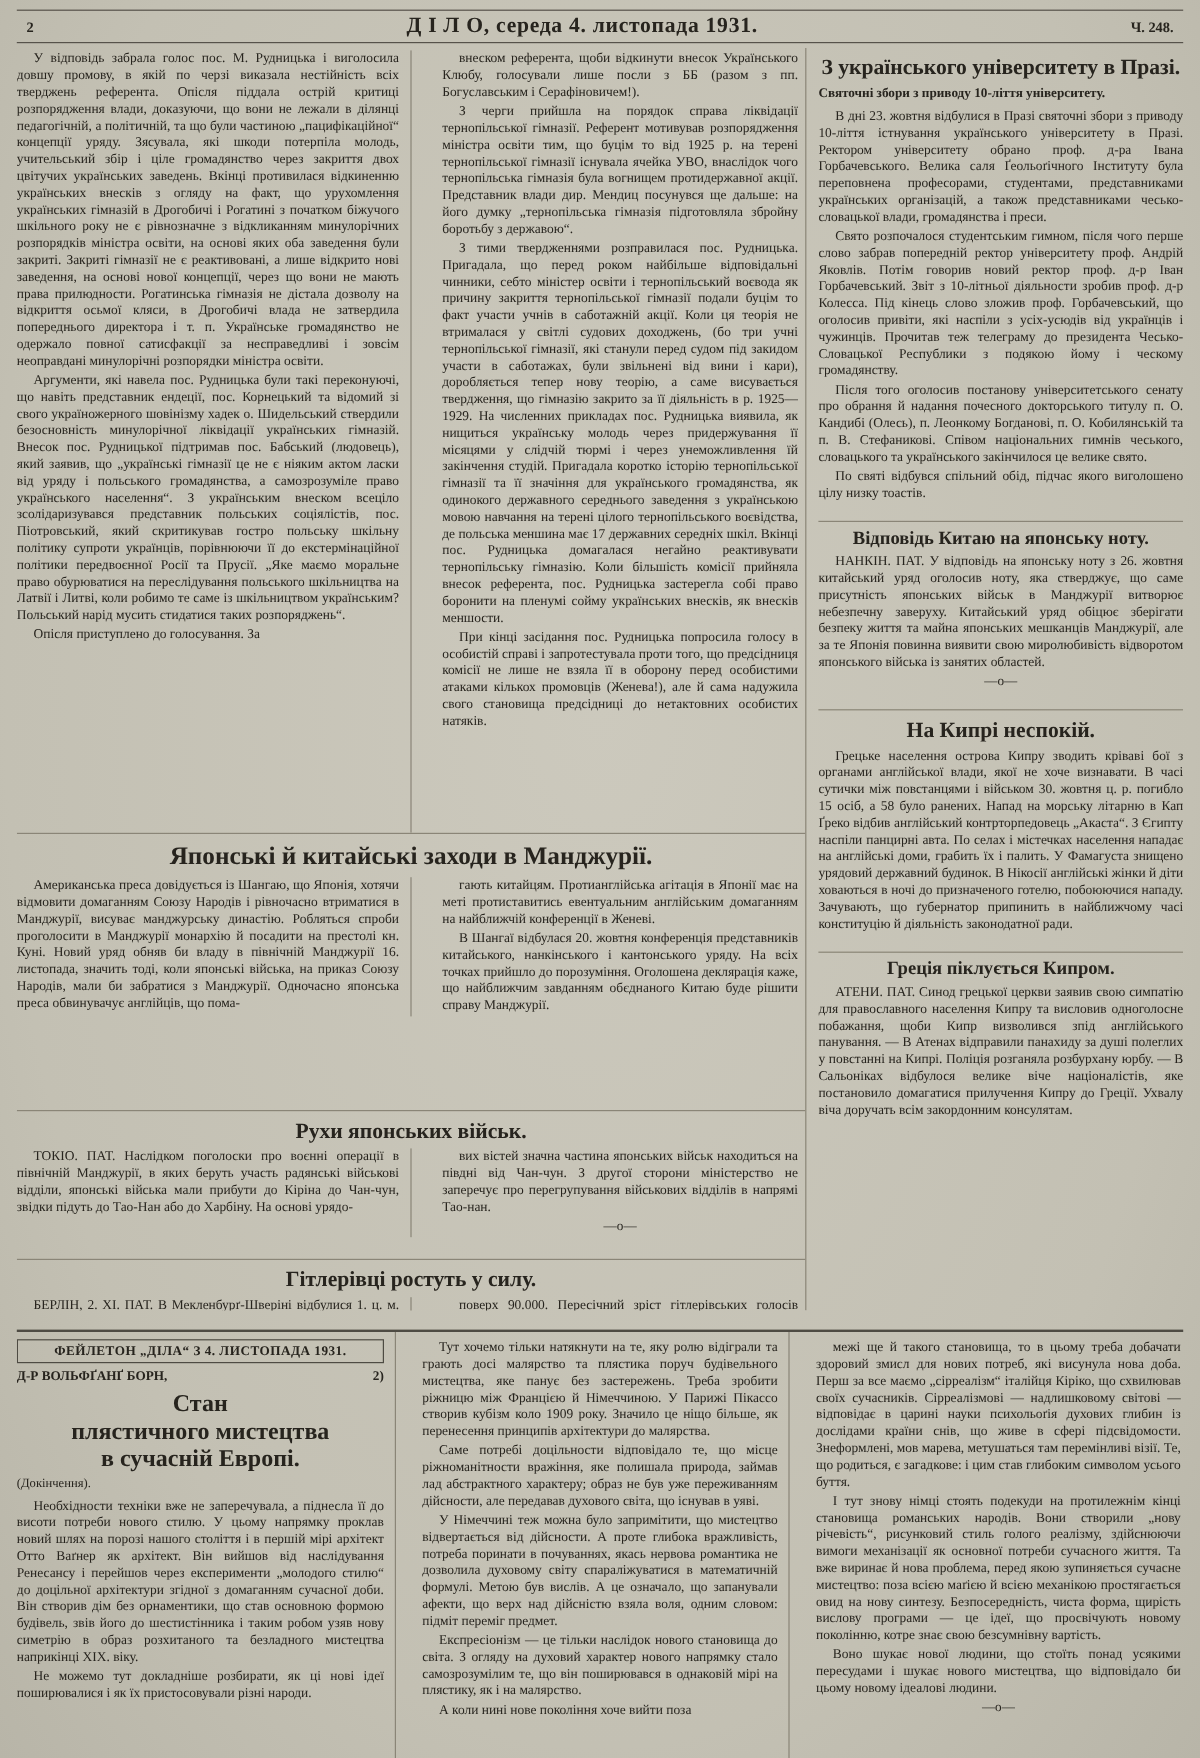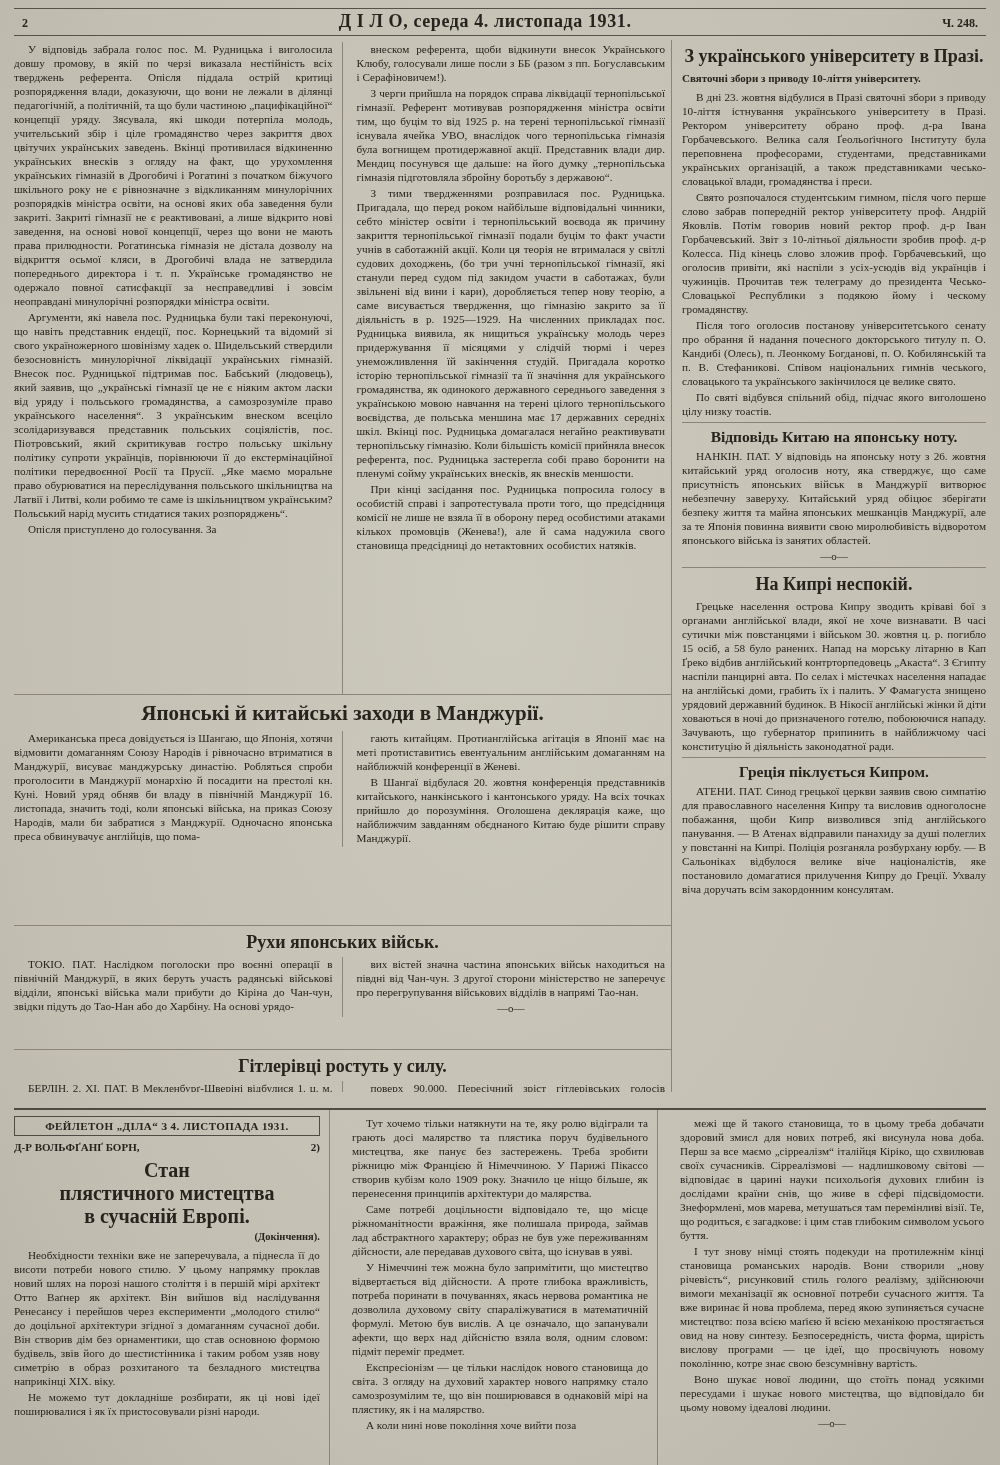--- a/index.html
+++ b/index.html
@@ -30,55 +30,55 @@
   .left-main{width:658px;min-width:658px;border-right:1px solid #8a8577;box-sizing:border-box;}
   .right-col{flex:1;padding-left:10px;box-sizing:border-box;overflow:hidden;}
 
   p.b{
     margin:0 0 2px 0;
     font-size:11.2px;line-height:14px;
     text-align:justify;text-indent:14px;
   }
   .cols{display:flex;}
   .cols .ca{width:50%;box-sizing:border-box;padding-right:9px;border-right:1px solid #8a8577;}
-  .cols .cb{width:50%;box-sizing:border-box;padding-left:14px;padding-right:6px;}
+  .cols .cb{width:50%;box-sizing:border-box;padding-left:26px;padding-right:6px;}
 
   .top-article{height:652px;overflow:hidden;border-bottom:1px solid #8a8577;padding-top:2px;}
   .top-article .ca,.top-article .cb{height:100%;overflow:hidden;}
 
   .sec{box-sizing:border-box;overflow:hidden;}
   .sec + .sec{border-top:1px solid #8a8577;}
 
   h2{margin:0;font-weight:bold;text-align:center;}
   .t-xl{font-size:21px;line-height:25px;padding:6px 0 5px 0;}
   .t-lg{font-size:18px;line-height:22px;padding:5px 0 4px 0;}
   .t-md{font-size:15.5px;line-height:19px;padding:4px 0 3px 0;}
   .t-sub{font-size:11px;font-weight:bold;text-align:left;margin:0 0 5px 0;line-height:14px;}
 
   .osep{text-align:center;font-size:11px;line-height:14px;margin:2px 0;}
 
   .r-sec{overflow:hidden;}
-  .r-sec + .r-sec{border-top:1px solid #8a8577;margin-top:2px;}
+  .r-sec + .r-sec{border-top:1px solid #8a8577;margin-top:14px;}
 
   
   .feuilleton{
     border-top:2px solid #4e4b43;margin-top:16px;
     display:flex;height:368px;overflow:hidden;gap:12px;
   }
   .f-col{width:33.33%;box-sizing:border-box;padding:6px 9px 0 0;border-right:1px solid #8a8577;overflow:hidden;}
   .f-col:last-child{border-right:none;padding-right:2px;}
   .f-col + .f-col{padding-left:10px;}
   .f-box{
     border:1px solid #4e4b43;text-align:center;font-weight:bold;
     font-size:11px;padding:3px 2px;margin-bottom:5px;letter-spacing:.4px;
   }
   .f-author{display:flex;justify-content:space-between;font-weight:bold;font-size:11px;margin:2px 0 6px 0;}
   .f-title{text-align:center;font-weight:bold;font-size:20px;line-height:23px;margin:2px 0 3px 0;}
   .f-title span{display:block;}
-  .f-sub{text-align:right;font-size:10.5px;margin:0 0 6px 0;font-weight:bold;}
+  .f-sub{text-align:left;font-size:10.5px;margin:0 0 6px 0;}
 </style>
 </head>
 <body>
 
 <div class="page">
 
   <div class="hdr">
     <span class="pg">2</span>
     <span class="mast">Д І Л О,  середа 4. листопада 1931.</span>
     <span class="iss">Ч. 248.</span>

